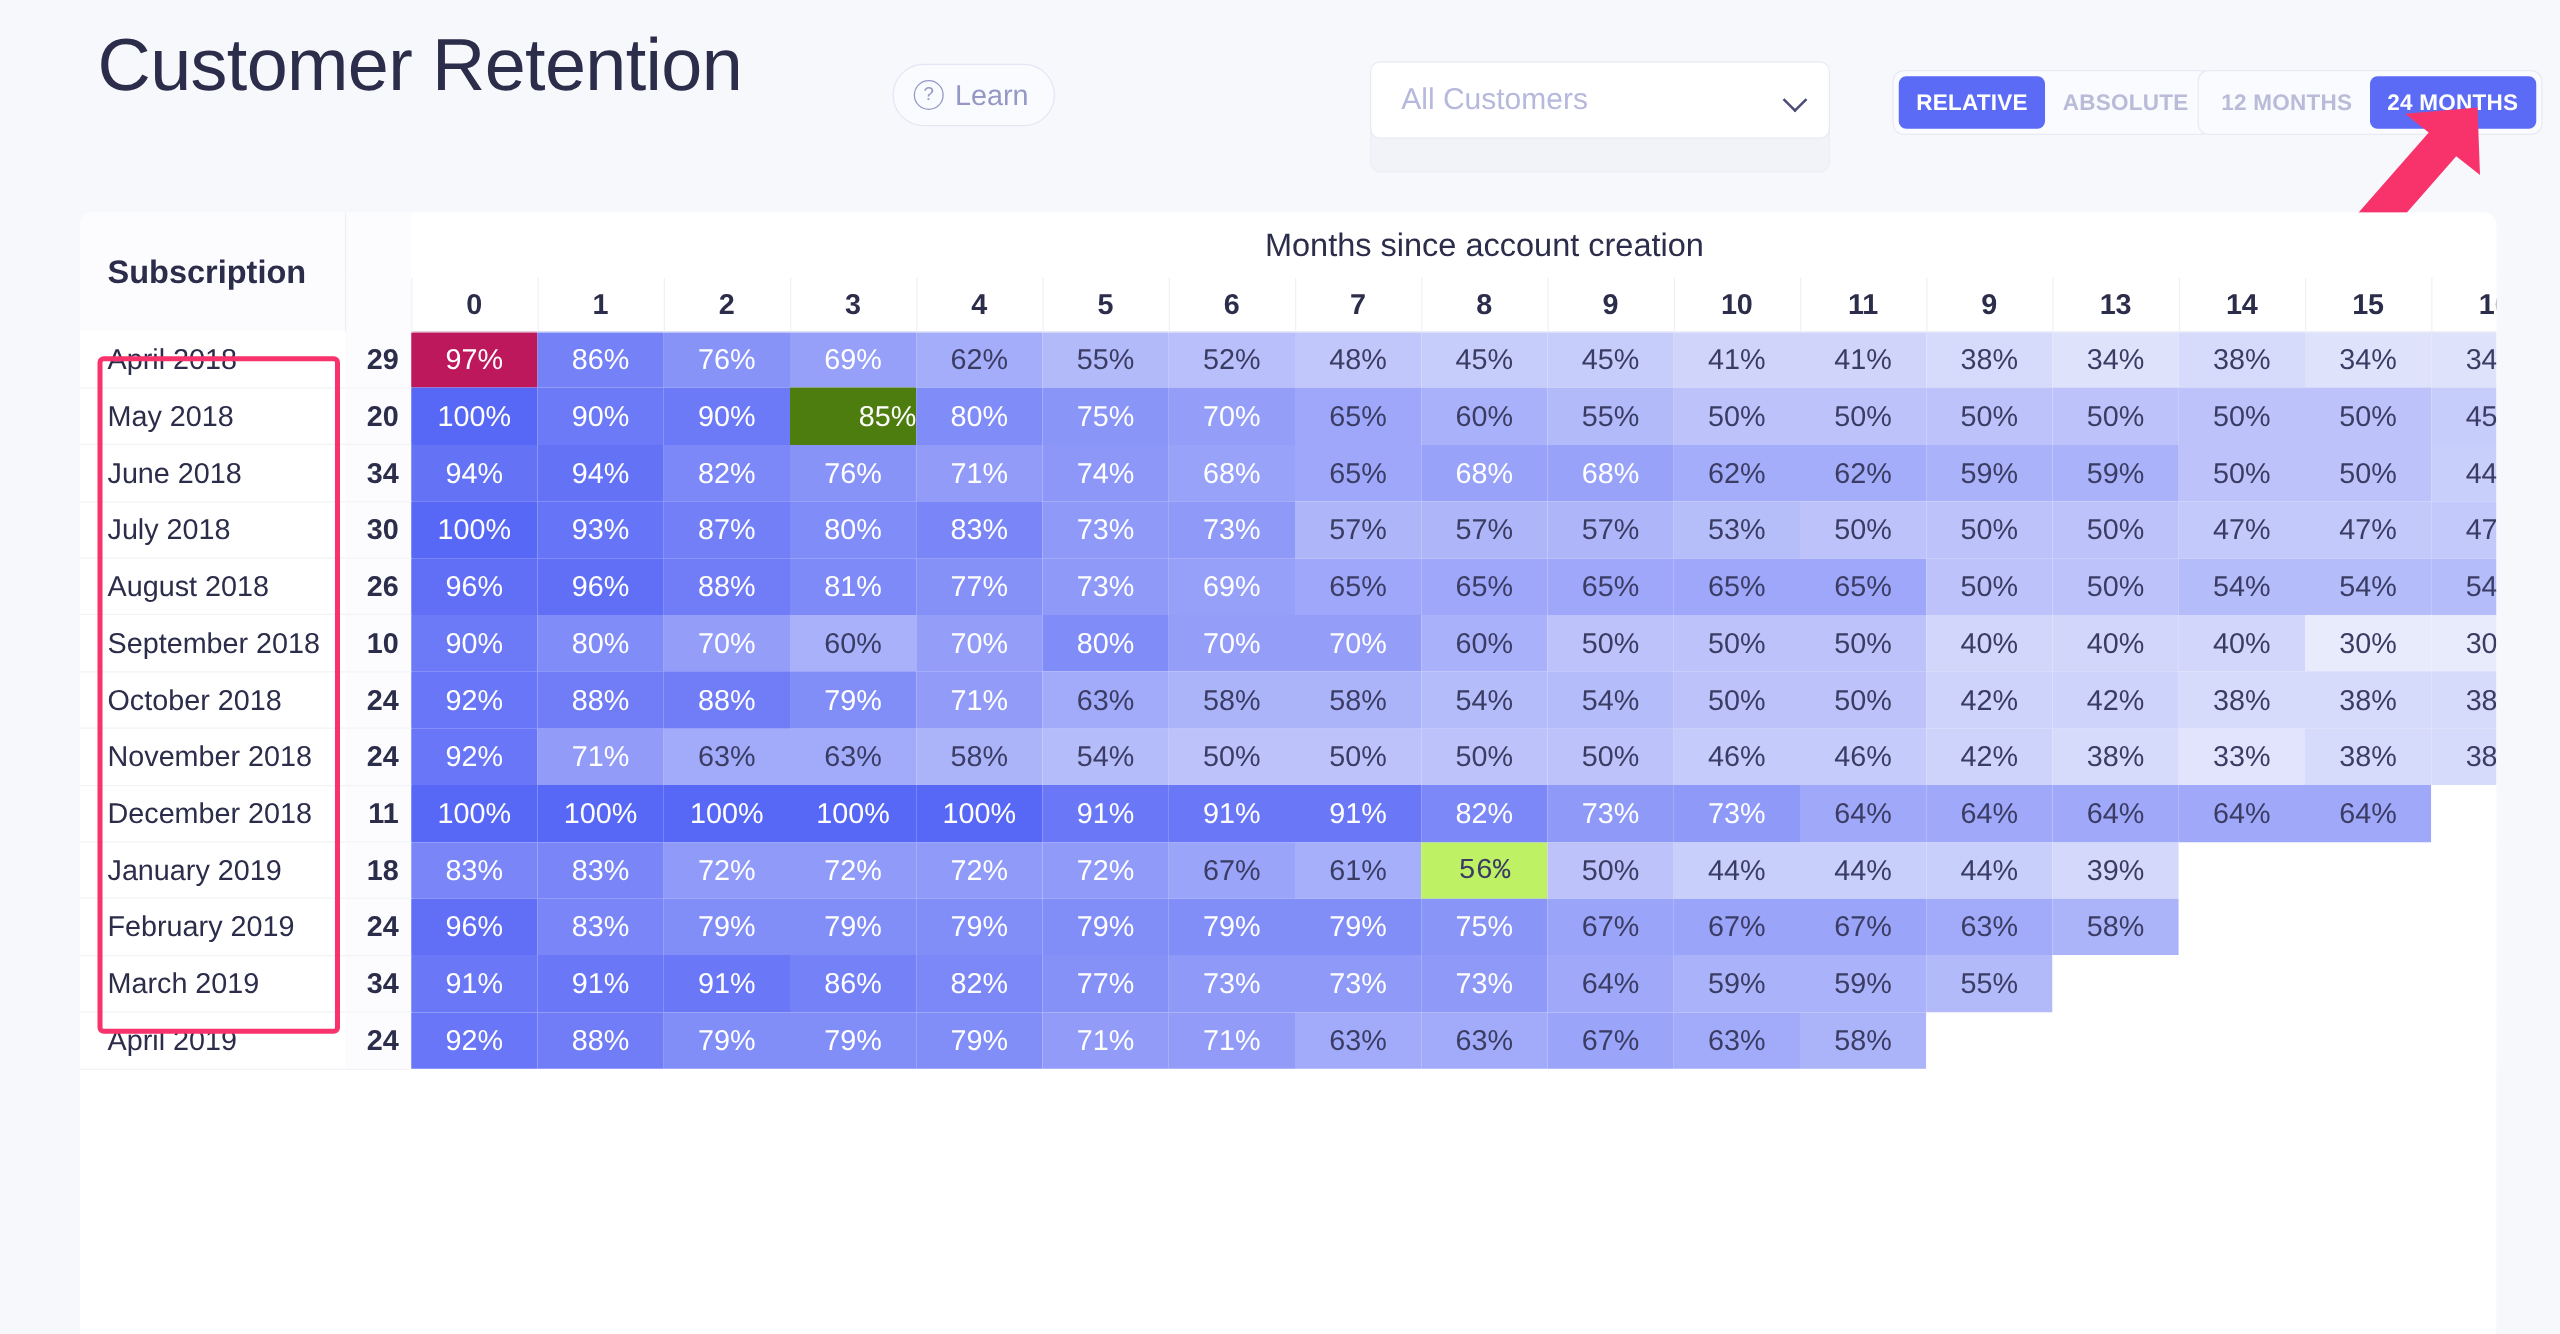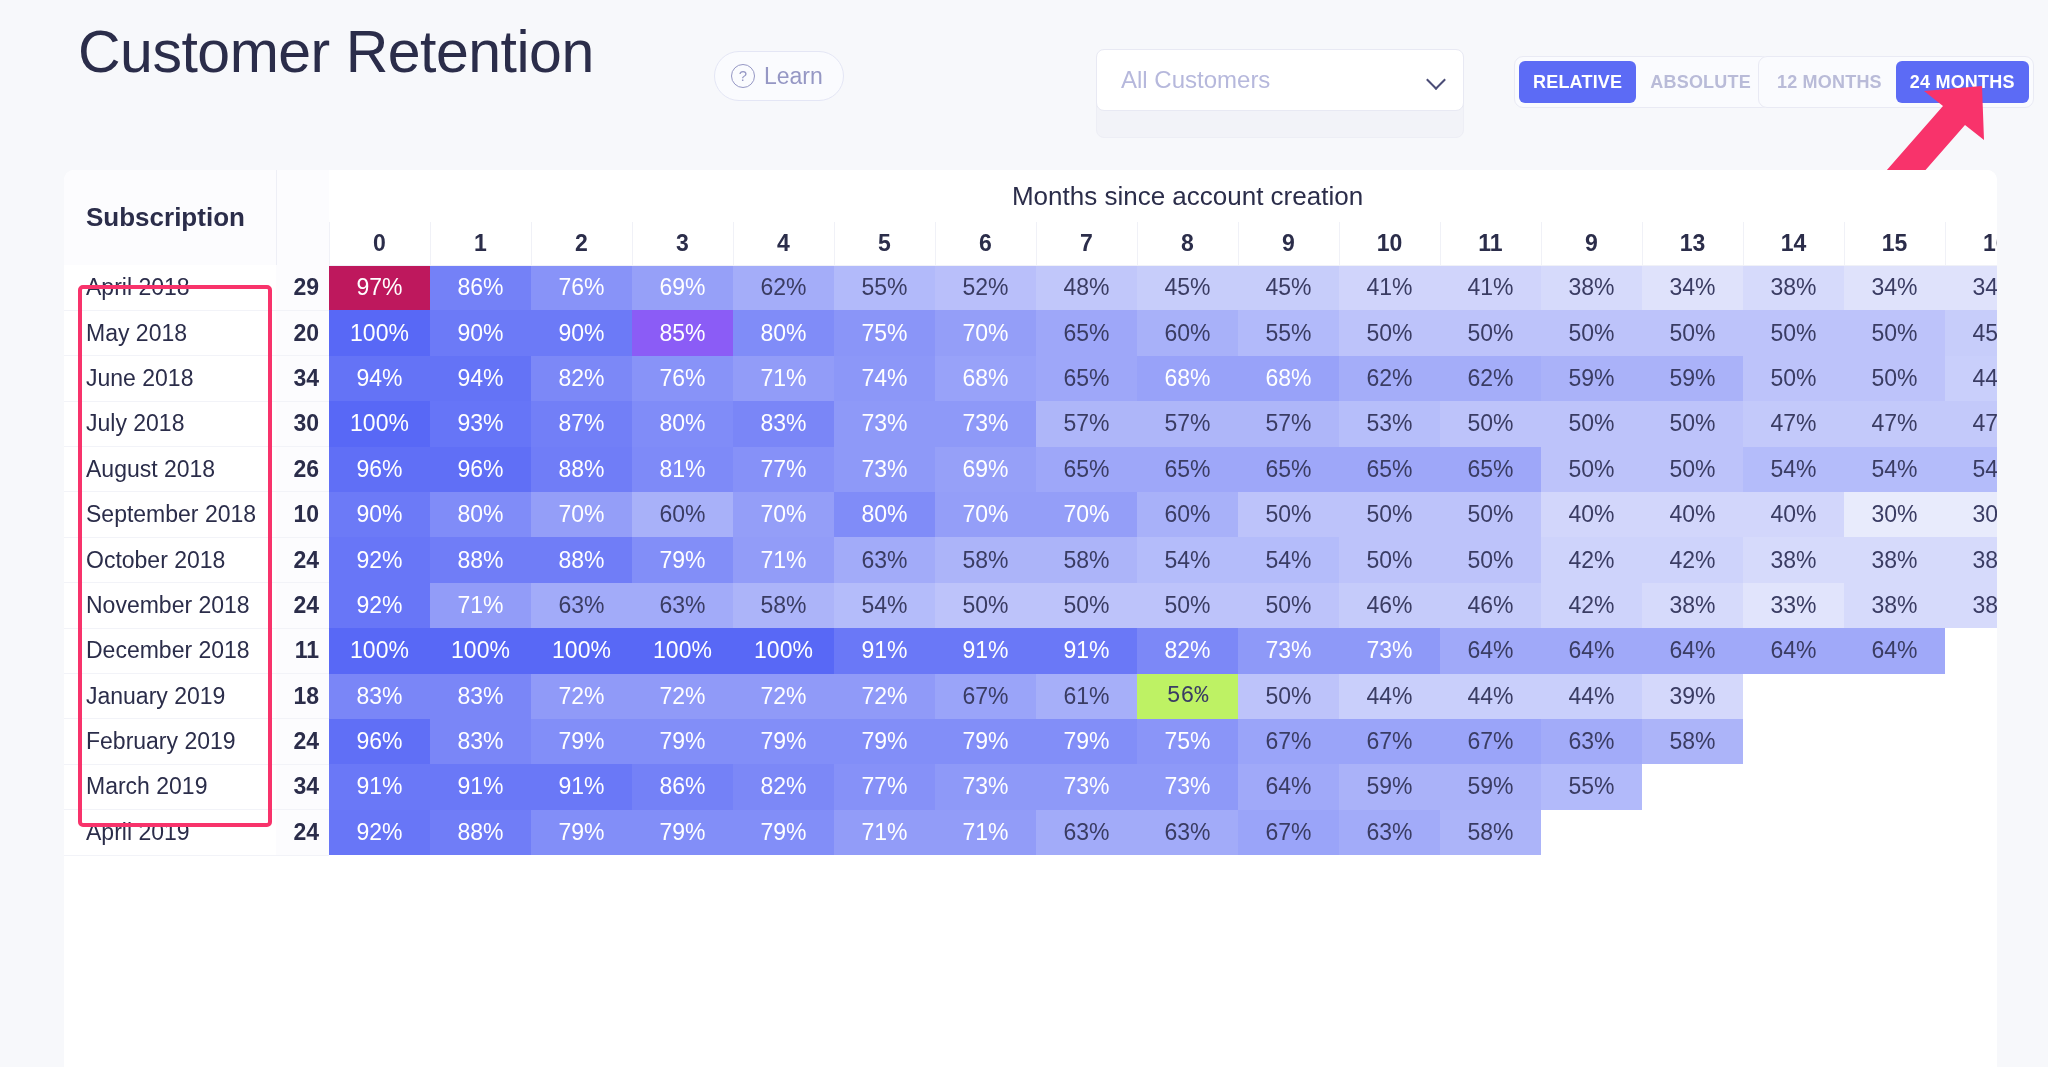--- a/index.html
+++ b/index.html
@@ -334,21 +334,21 @@
             <td class="val-cell" style="background: rgb(214, 218, 251); color: rgb(58, 60, 99);">38%</td>
             <td class="val-cell" style="background: rgb(223, 226, 251); color: rgb(58, 60, 99);">34%</td>
             <td class="val-cell" style="background: rgb(223, 226, 251); color: rgb(58, 60, 99);">34%</td>
           </tr>
           <tr class="data-row">
             <td class="label-cell">May 2018</td>
             <td class="count-cell">20</td>
             <td class="val-cell" style="background: rgb(88, 104, 246); color: rgb(255, 255, 255);">100%</td>
             <td class="val-cell" style="background: rgb(108, 122, 247); color: rgb(255, 255, 255);">90%</td>
             <td class="val-cell" style="background: rgb(108, 122, 247); color: rgb(255, 255, 255);">90%</td>
-            <td class="val-cell" style="background: #8b5cf6; color: rgb(255, 255, 255);">85%</td>
+            <td class="val-cell" style="background: #4d7c0f; color: rgb(255, 255, 255); text-align: right;">85%</td>
             <td class="val-cell" style="background: rgb(128, 140, 248); color: rgb(255, 255, 255);">80%</td>
             <td class="val-cell" style="background: rgb(138, 149, 248); color: rgb(255, 255, 255);">75%</td>
             <td class="val-cell" style="background: rgb(148, 158, 248); color: rgb(255, 255, 255);">70%</td>
             <td class="val-cell" style="background: rgb(158, 167, 249); color: rgb(58, 60, 99);">65%</td>
             <td class="val-cell" style="background: rgb(168, 177, 249); color: rgb(58, 60, 99);">60%</td>
             <td class="val-cell" style="background: rgb(178, 186, 250); color: rgb(58, 60, 99);">55%</td>
             <td class="val-cell" style="background: rgb(189, 195, 250); color: rgb(58, 60, 99);">50%</td>
             <td class="val-cell" style="background: rgb(189, 195, 250); color: rgb(58, 60, 99);">50%</td>
             <td class="val-cell" style="background: rgb(189, 195, 250); color: rgb(58, 60, 99);">50%</td>
             <td class="val-cell" style="background: rgb(189, 195, 250); color: rgb(58, 60, 99);">50%</td>

